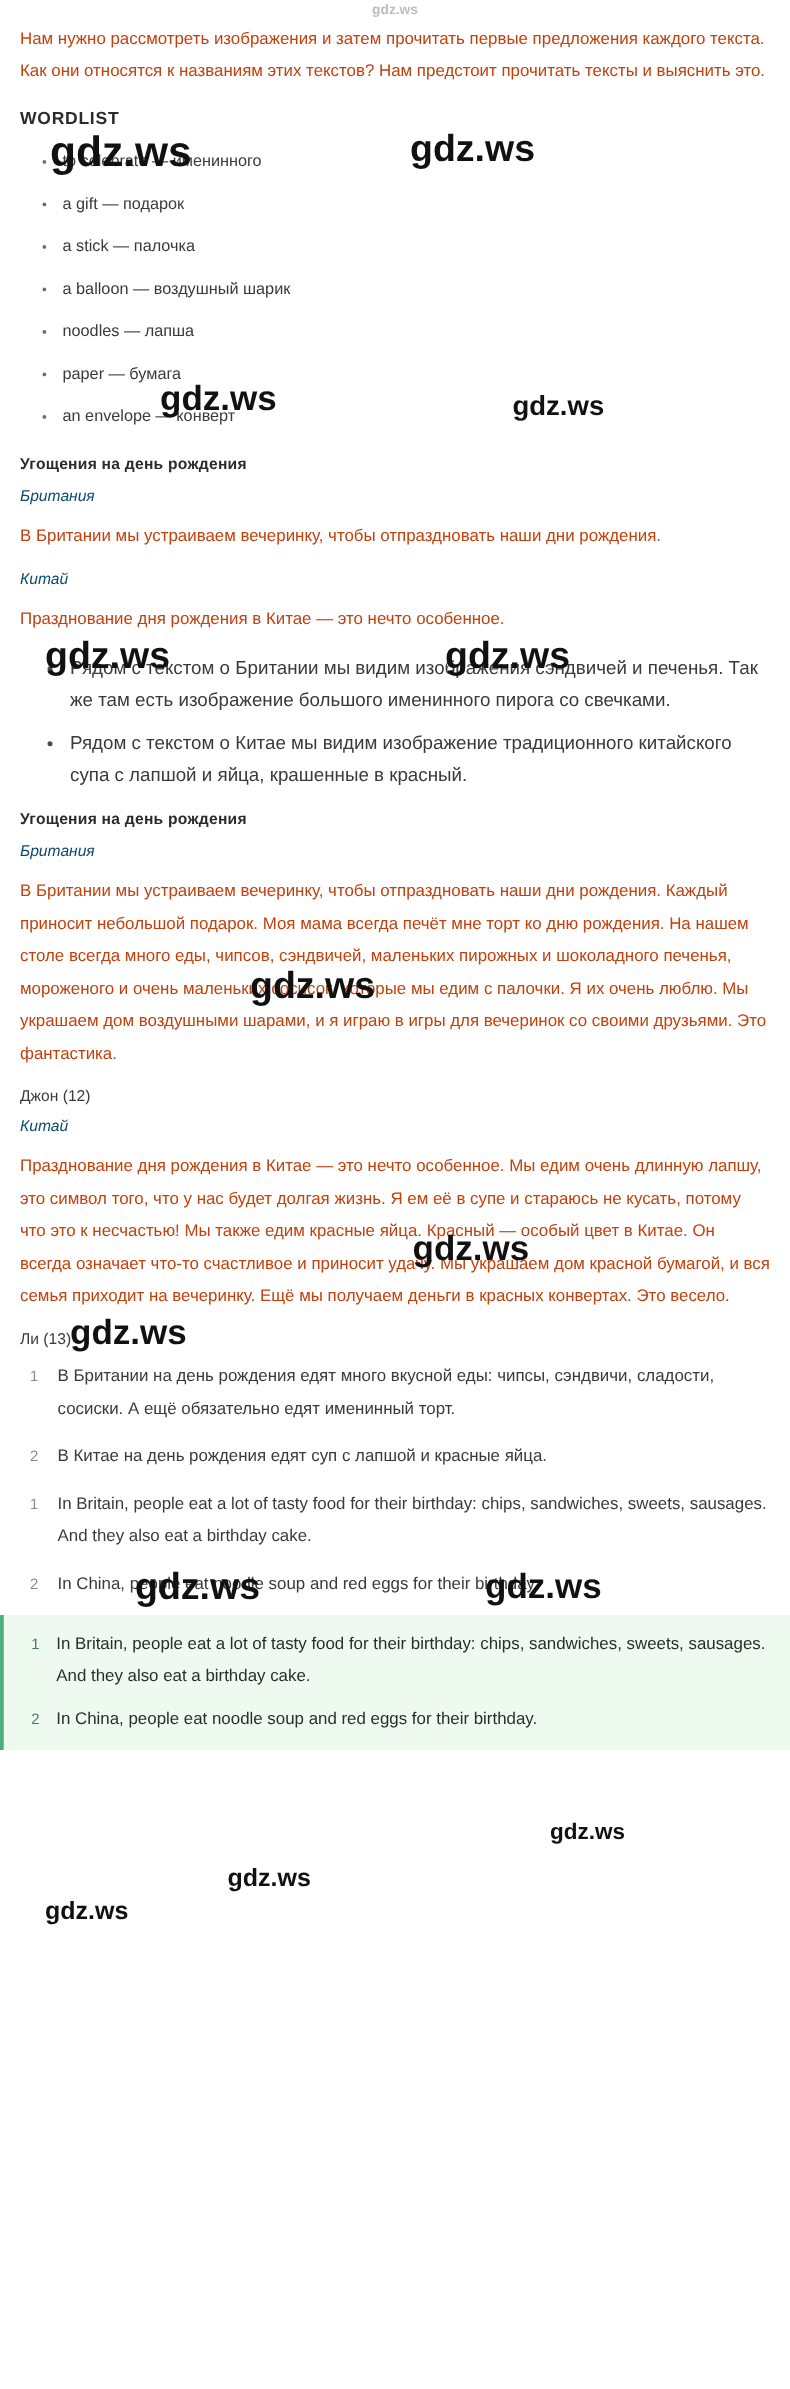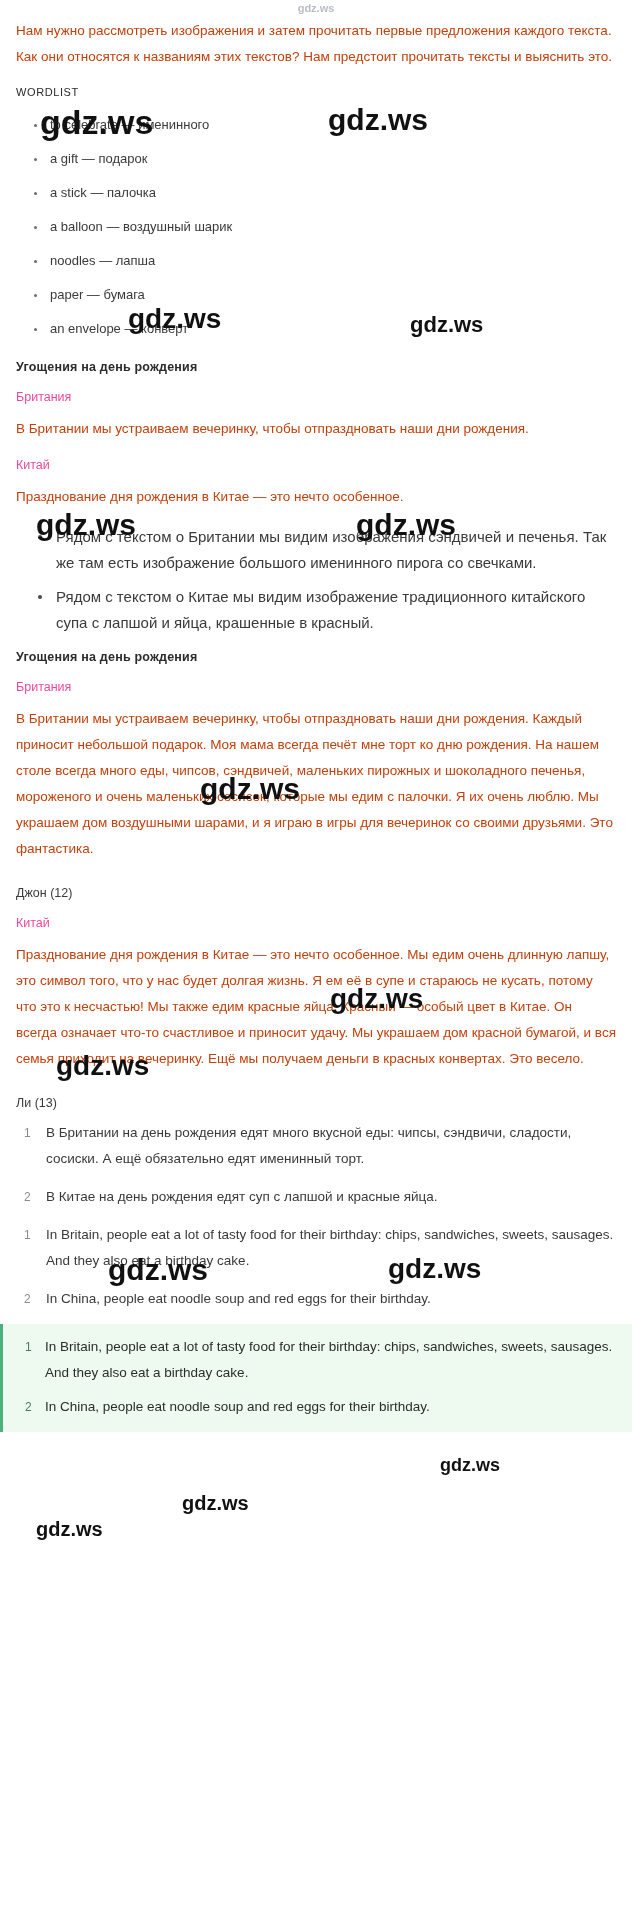--- a/index.html
+++ b/index.html
@@ -34,22 +34,22 @@
     color: #c2410c;
   }
   .section-title {
     font-size: 12.5px;
     font-weight: bold;
     color: #2b2b2b;
     margin: 14px 0 12px 0;
     letter-spacing: 0.2px;
   }
   .wordlist-label {
-    font-size: 11px;
-    font-weight: normal;
+    font-size: 14px;
+    font-weight: bold;
     letter-spacing: 0.6px;
     color: #2b2b2b;
     margin: 16px 0 10px 0;
   }
   ul.wordlist {
     list-style: none;
     margin: 0 0 12px 0;
     padding: 0 0 0 14px;
   }
   ul.wordlist li {
@@ -64,22 +64,23 @@
     position: absolute;
     left: 4px;
     top: 16px;
     width: 3px;
     height: 3px;
     background: #6c6c6c;
     border-radius: 50%;
   }
   .country {
     font-size: 12.5px;
-    color: #ec4899;
-    margin: 16px 0 12px 0;
+    font-style: italic;
+    color: #0c4a6e;
+    margin: 0 0 12px 0;
   }
   ul.bullets {
     list-style: none;
     margin: 6px 0 10px 0;
     padding: 0 0 0 22px;
   }
   ul.bullets li {
     font-size: 15px;
     line-height: 26px;
     color: #3a3a3a;
@@ -93,21 +94,21 @@
     left: 0;
     top: 11px;
     width: 4px;
     height: 4px;
     background: #4a4a4a;
     border-radius: 50%;
   }
   .byline {
     font-size: 12.5px;
     color: #3a3a3a;
-    margin: 24px 0 10px 0;
+    margin: 4px 0 10px 0;
   }
   ol.answers {
     list-style: none;
     margin: 8px 0 0 0;
     padding: 0;
   }
   ol.answers li {
     position: relative;
     font-size: 13.5px;
     line-height: 26px;

